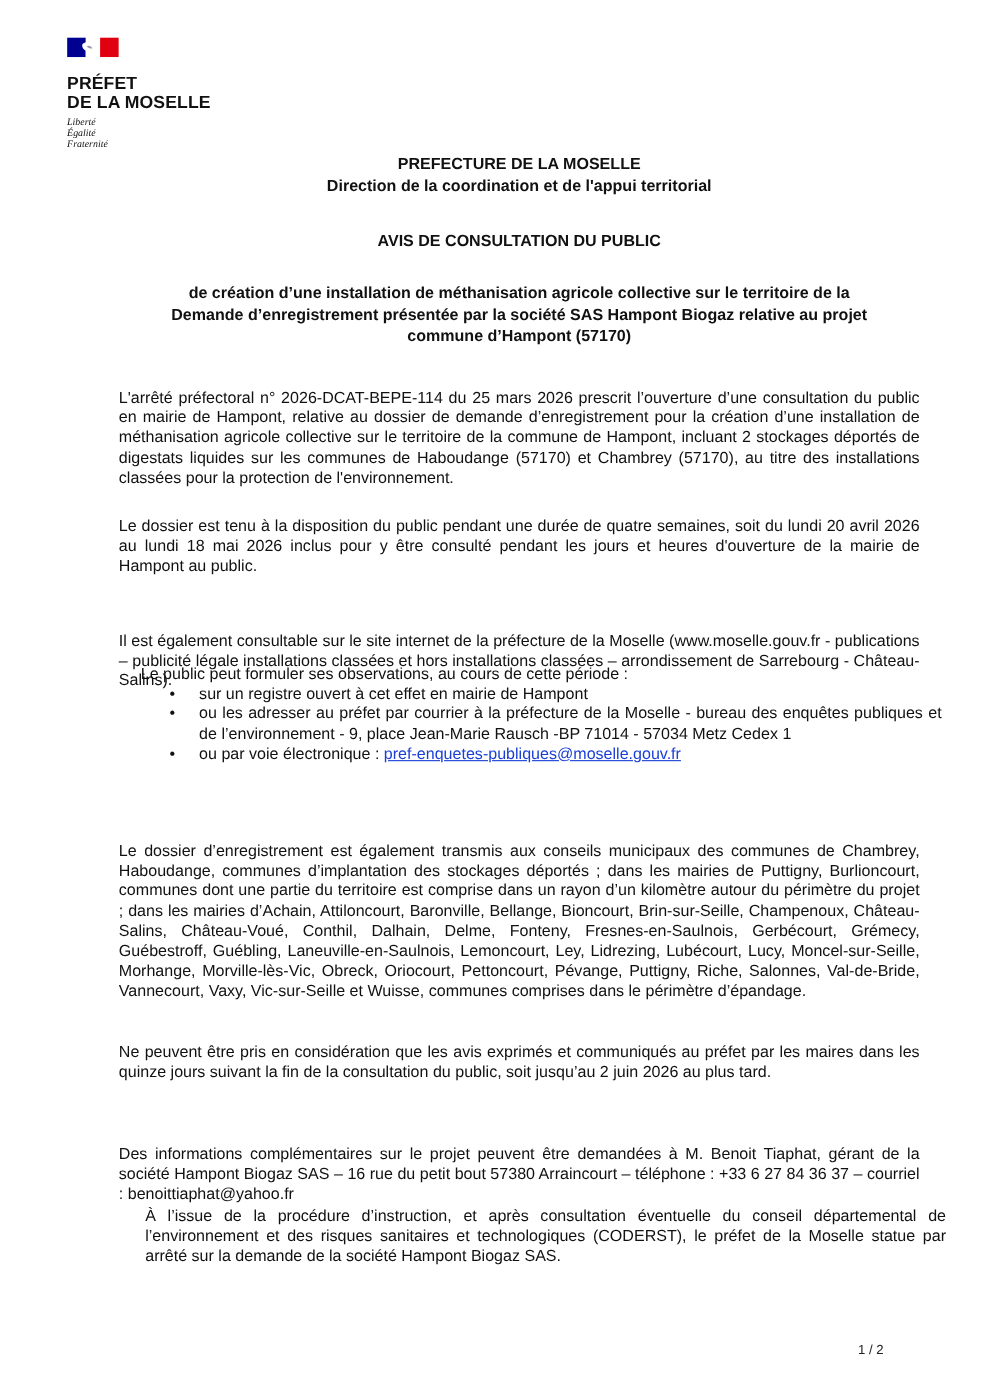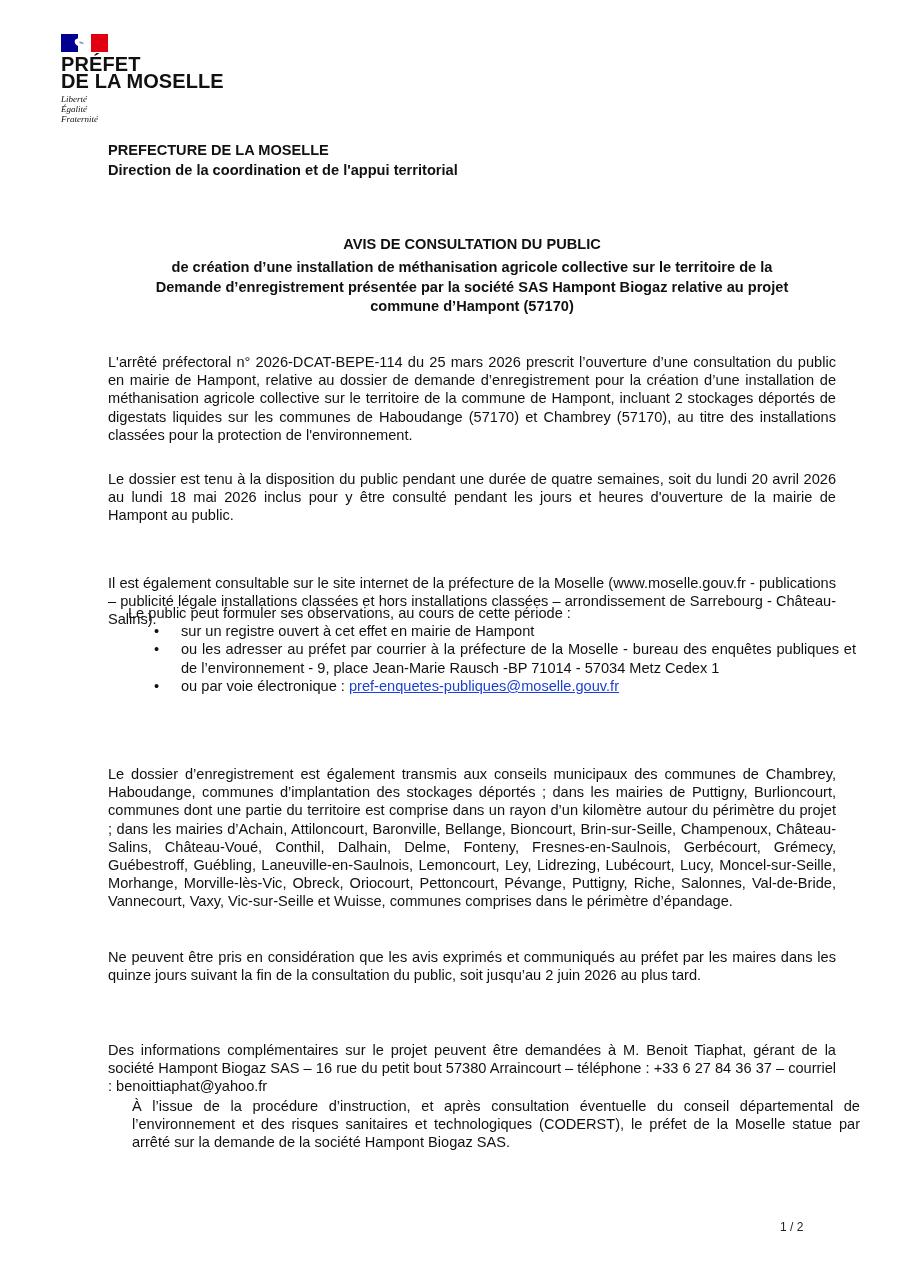--- a/index.html
+++ b/index.html
@@ -14,50 +14,51 @@
       position: absolute;
       left: 61px;
       top: 34px;
     }
     .marianne {
       display: block;
       width: 47px;
       height: 18px;
     }
     .logo-title {
-      margin-top: 4px;
+      margin-top: 16px;
       font-family: "Liberation Sans", sans-serif;
       font-weight: bold;
-      font-size: 20px;
+      font-size: 16px;
       line-height: 17px;
       letter-spacing: 0.1px;
       color: #111;
     }
     .logo-motto {
       margin-top: 4px;
       font-family: "Liberation Serif", serif;
       font-style: italic;
       font-size: 9px;
       line-height: 10px;
       color: #111;
     }
     .header {
       position: absolute;
       left: 108px;
       width: 728px;
       top: 141px;
+      text-align: center;
       font-weight: bold;
       font-size: 14.6px;
       line-height: 19.5px;
     }
     .avis {
       position: absolute;
       left: 108px;
       width: 728px;
-      top: 235px;
+      top: 211px;
       text-align: center;
       font-weight: bold;
       font-size: 14.6px;
       line-height: 19.5px;
     }
     .subject {
       position: absolute;
       left: 108px;
       width: 728px;
       top: 258px;

